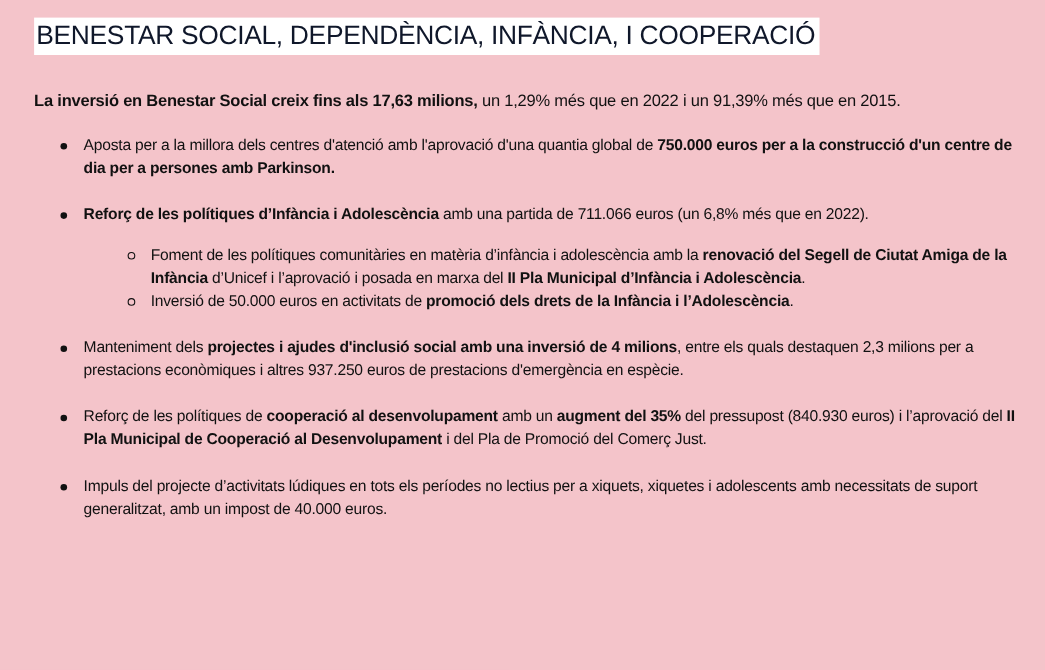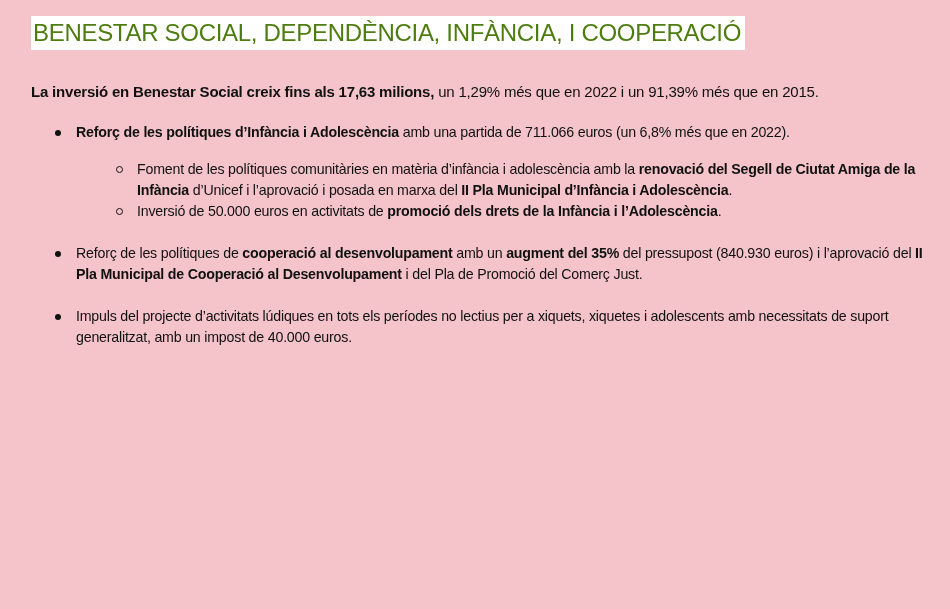--- a/index.html
+++ b/index.html
@@ -9,21 +9,21 @@
     font-family: "Liberation Sans", sans-serif;
     color: #111;
     position: relative;
   }
   .title-box {
     position: absolute; left: 31px; top: 16px;
     background: #ffffff;
     padding: 2px 4px 2px 2px;
     font-family: "Liberation Sans", sans-serif;
     font-size: 24px; line-height: 30px;
-    color: #4d7c0f;
+    color: #0f172a;
     letter-spacing: -0.3px;
     white-space: nowrap;
   }
   .intro {
     position: absolute; left: 31px; top: 82px;
     font-size: 15px; line-height: 20px;
     white-space: nowrap;
     letter-spacing: -0.2px;
   }
   b { font-weight: bold; }
@@ -53,19 +53,21 @@
   }
 </style>
 </head>
 <body>
 
 <div class="title-box">BENESTAR SOCIAL, DEPENDÈNCIA, INFÀNCIA, I COOPERACIÓ</div>
 
 <div class="intro"><b>La inversió en Benestar Social creix fins als 17,63 milions,</b><span> un 1,29% més que en 2022 i un 91,39% més que en 2015.</span></div>
 
 <ul class="main" id="main-list">
+    <li><span>Aposta per a la millora dels centres  d'atenció amb l'aprovació d'una quantia global de </span><b>750.000 euros per a la construcció d'un centre de dia per a persones amb Parkinson.</b></li>
     <li><b>Reforç de les polítiques d’Infància i Adolescència</b><span> amb una partida de 711.066 euros (un 6,8% més que en 2022).</span><ul class="sub">
         <li><span>Foment de les polítiques comunitàries en matèria d’infància i adolescència amb la </span><b>renovació del Segell de Ciutat Amiga de la Infància</b><span> d’Unicef i l’aprovació i posada en marxa del </span><b>II Pla Municipal d’Infància i Adolescència</b><span>.</span></li>
         <li><span>Inversió de 50.000 euros en activitats de </span><b>promoció dels drets de la Infància i l’Adolescència</b><span>.</span></li>
       </ul></li>
+    <li><span>Manteniment dels </span><b>projectes i ajudes d'inclusió social amb una inversió de 4 milions</b><span>, entre els quals destaquen 2,3 milions per a prestacions econòmiques i altres 937.250 euros de prestacions d'emergència en espècie.</span></li>
     <li><span>Reforç de les polítiques de </span><b>cooperació al desenvolupament</b><span> amb un </span><b>augment del 35%</b><span> del pressupost (840.930 euros) i l’aprovació del </span><b>II Pla Municipal de Cooperació al Desenvolupament</b><span> i del Pla de Promoció del Comerç Just.</span></li>
     <li><span>Impuls del projecte d’activitats lúdiques en tots els períodes no lectius per a xiquets, xiquetes i adolescents amb necessitats de suport generalitzat, amb un impost de 40.000 euros.</span></li>
   </ul>
 
 </body></html>

